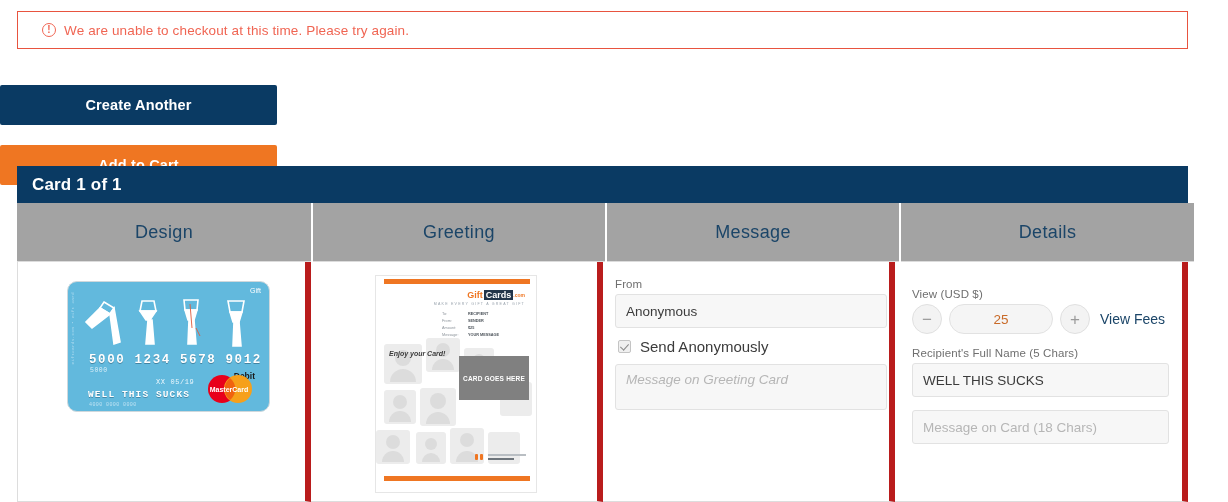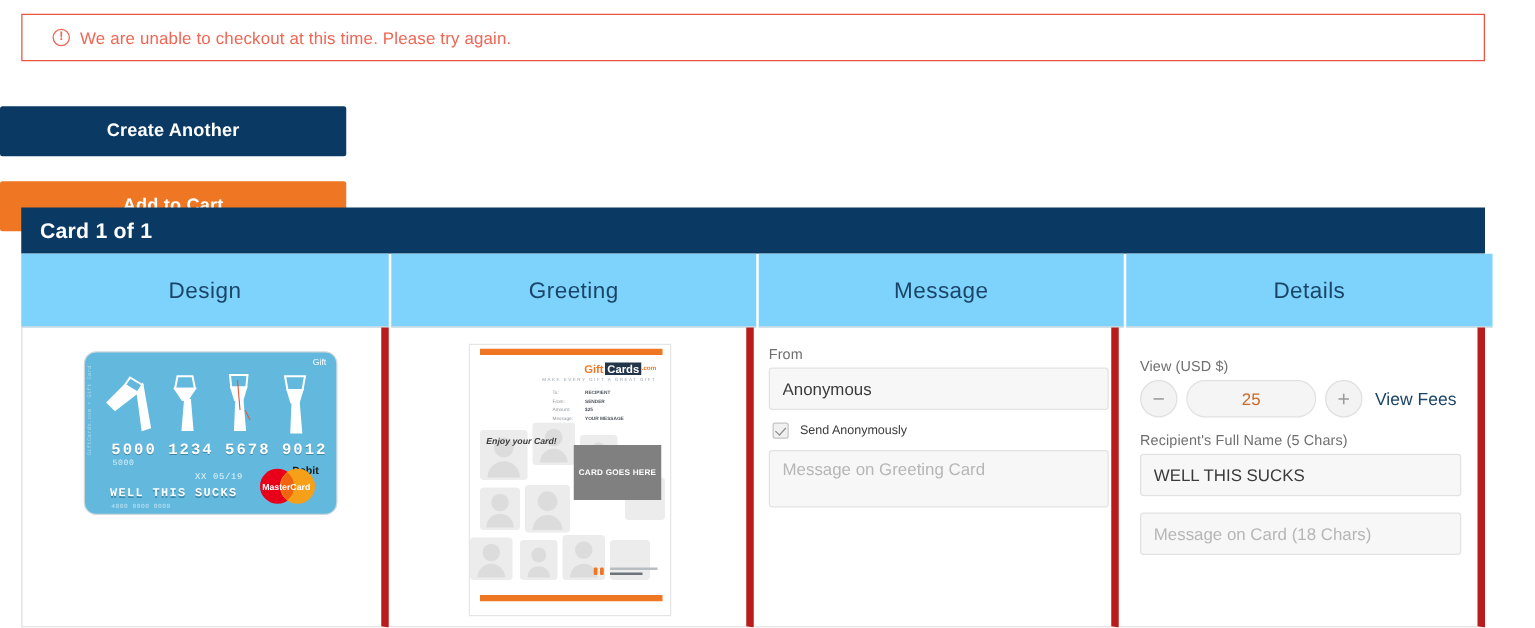--- a/index.html
+++ b/index.html
@@ -91,21 +91,21 @@
     font-weight: bold;
     letter-spacing: 0.01em;
   }
 
   .grid-head {
     display: flex;
     height: 59px;
     background: #ffffff;
   }
   .grid-head .cell {
-    background: #7dd3fc;
+    background: #a3a3a3;
     display: flex;
     align-items: center;
     justify-content: center;
     font-size: 18px;
     color: #1b4568;
     font-weight: normal;
     letter-spacing: 0.02em;
     margin-right: 2px;
     border-bottom: 1px solid #dcdcdc;
   }
@@ -267,33 +267,34 @@
   }
   .checkbox::after {
     content: "";
     position: absolute;
     left: 3px; top: 1px;
     width: 4px; height: 7px;
     border: solid #8a8a8a;
     border-width: 0 1.6px 1.6px 0;
     transform: rotate(42deg);
   }
-  .check-label { font-size: 10px; color: #3b3b3b; margin-left: 9px; }
+  .check-label { font-size: 15px; color: #3b3b3b; margin-left: 9px; }
   .textarea {
     width: 100%;
     height: 46px;
     background: #f7f7f7;
     border: 1px solid #e2e2e2;
     border-radius: 3px;
     padding: 7px 10px;
     font-size: 13.5px;
     color: #b6b6b6;
     font-family: "Liberation Sans", sans-serif;
     resize: none;
     outline: none;
+    font-style: italic;
   }
   .textarea::placeholder { color: #b6b6b6; }
 
   
   .details-area { position: absolute; left: 17px; top: 26px; width: 257px; }
   .stepper-row { display: flex; align-items: center; margin-bottom: 13px; }
   .step-btn {
     width: 30px; height: 30px;
     border-radius: 50%;
     background: #f3f3f3;

